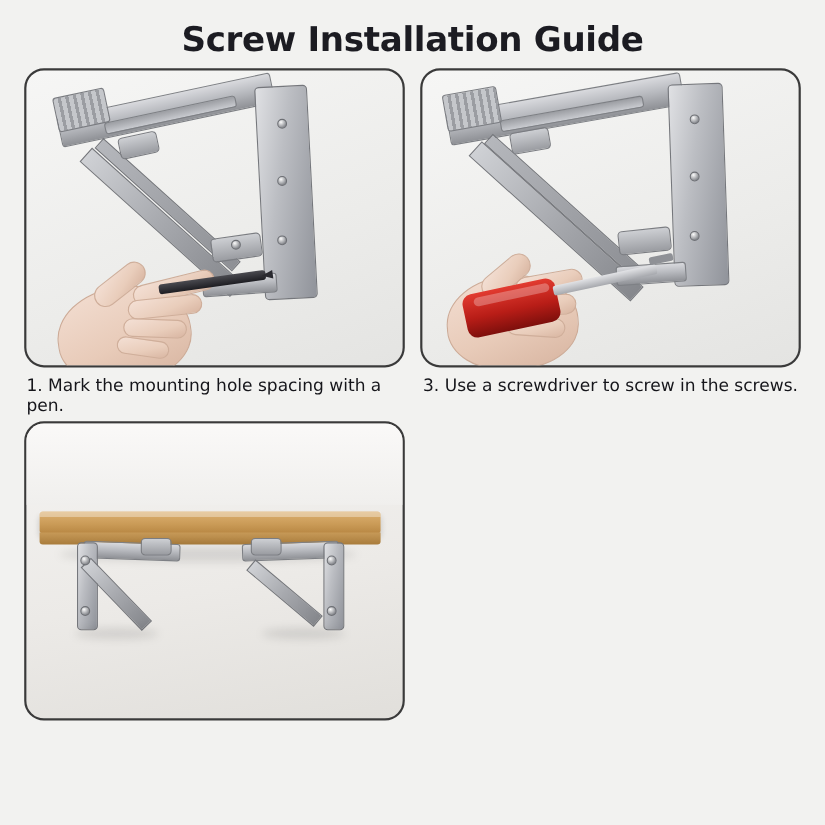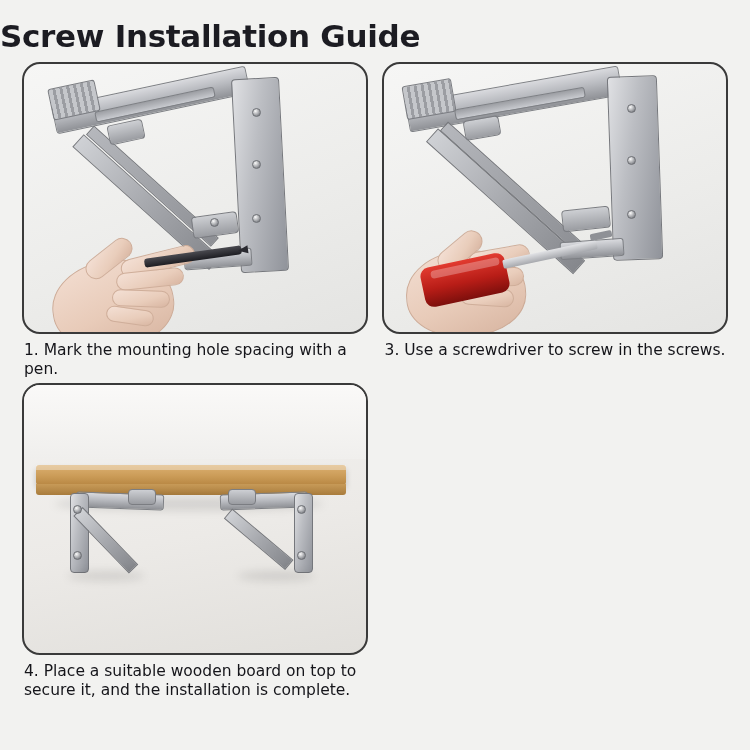--- a/index.html
+++ b/index.html
@@ -14,20 +14,21 @@
     overflow: hidden;
   }
   .page {
     position: relative;
     width: 750px;
     height: 750px;
     box-sizing: border-box;
     padding: 0;
   }
   .title {
+    text-align: center;
     font-size: 31px;
     font-weight: bold;
     color: #1c1c22;
     letter-spacing: -0.3px;
     padding-top: 18px;
     padding-bottom: 8px;
     font-family: "DejaVu Sans", sans-serif;
     border-radius: 24px;
   }
   .grid {
@@ -284,17 +285,16 @@
 
           <div class="br-top" style="left:196px; top:108px; width:86px; height:14px; transform:rotate(-2deg);"></div>
           <div class="br-plate" style="left:270px; top:108px; width:17px; height:78px;"></div>
           <div class="br-diag" style="left:204px; top:122px; width:78px; height:11px; transform:rotate(40deg);"></div>
           <div class="hinge" style="left:204px; top:104px; width:26px; height:14px;"></div>
           <div class="rivet" style="left:273px; top:120px;"></div>
           <div class="rivet" style="left:273px; top:166px;"></div>
           <div class="shadow-soft" style="left:214px; top:186px; width:76px; height:10px;"></div>
         </div>
       </div>
-      <div class="caption cap-left">4. Place a suitable wooden board on top to secure it, and the installation is complete.</div>
     </div>
 
   </div>
 </div>
 
 </body></html>

